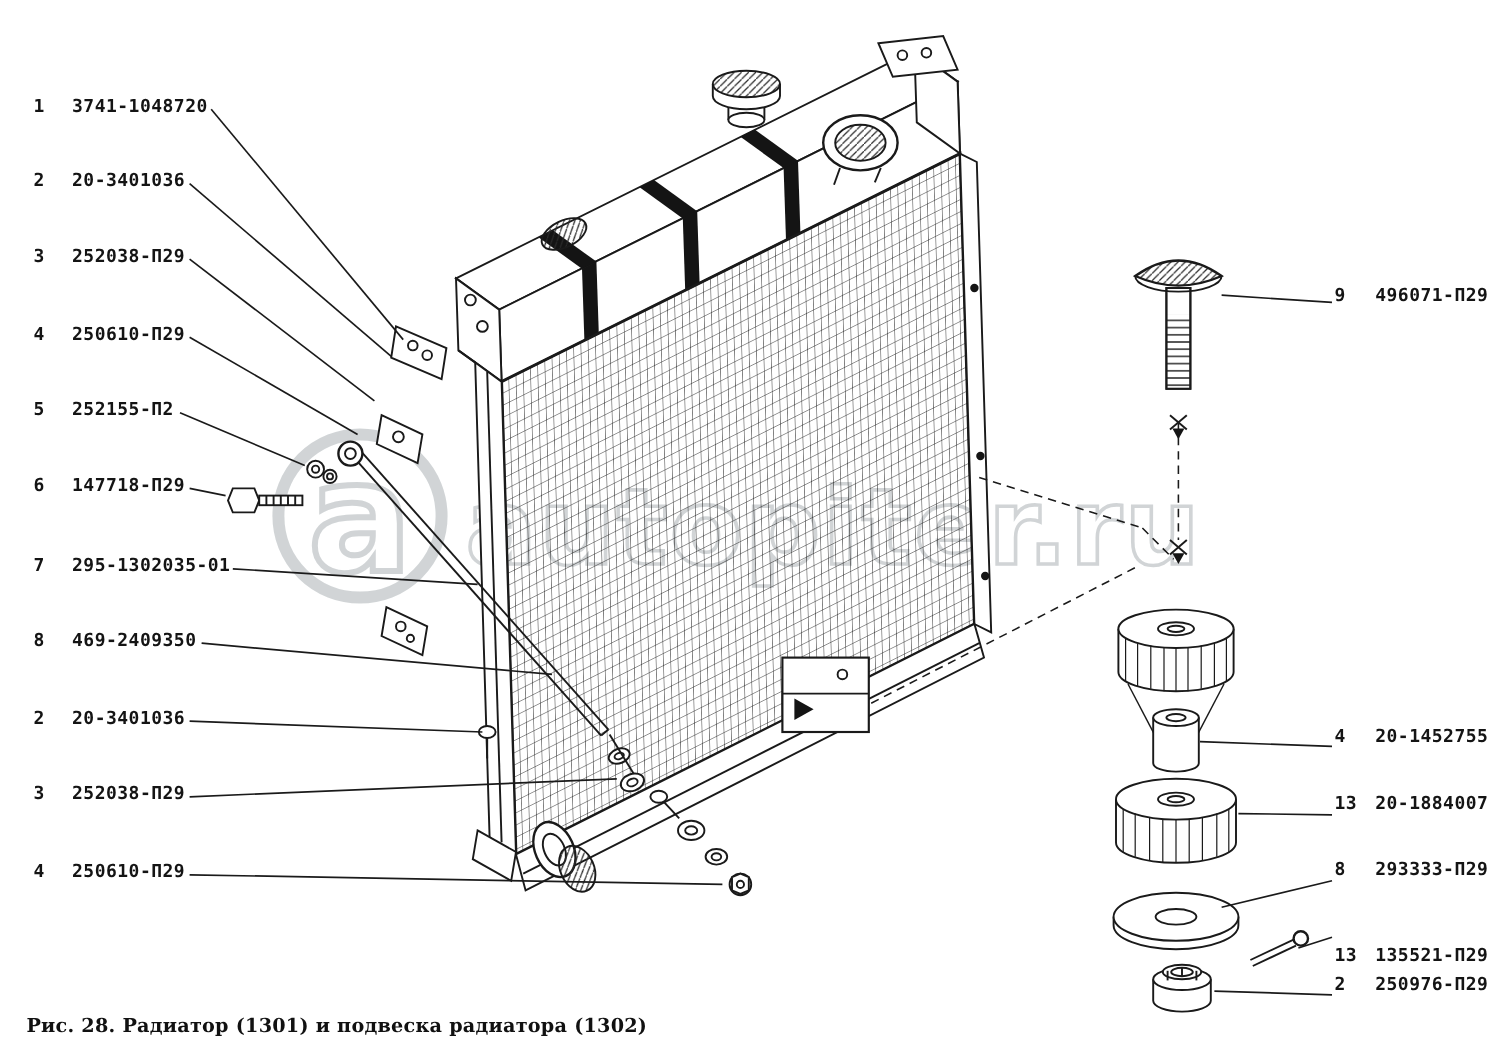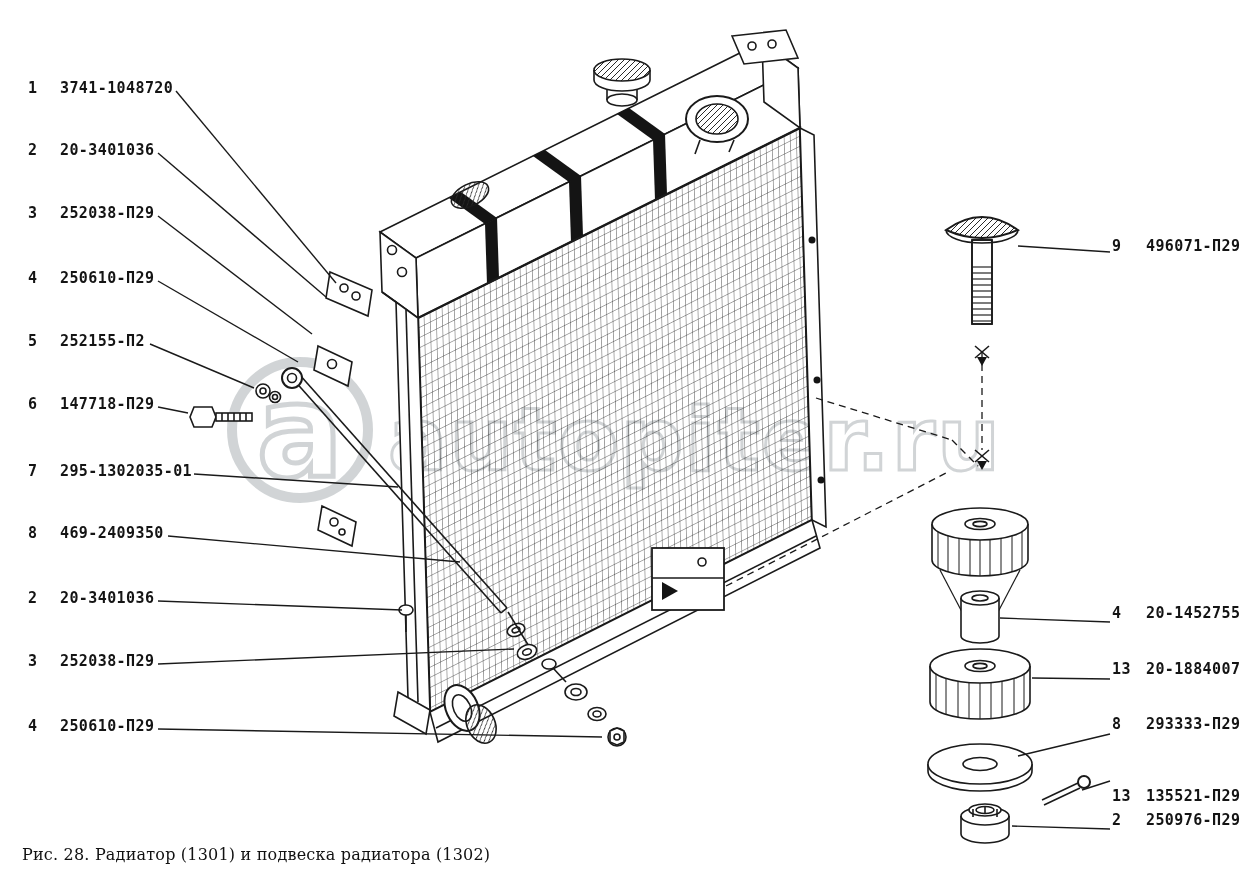--- a/index.html
+++ b/index.html
@@ -6,21 +6,21 @@
   .page{position:relative;width:1259px;height:880px;background:#fff;overflow:hidden;
         font-family:"DejaVu Sans Mono",monospace;}
   .drawing{position:absolute;left:0;top:0;}
   .label-row{position:absolute;display:flex;font-weight:700;font-size:15px;color:#141414;
              letter-spacing:.4px;white-space:nowrap;line-height:1;}
   .label-row .num{width:32px;}
   .label-row.left{left:28px;}
   .label-row.right{left:1112px;}
   .label-row.right .num{width:34px;}
   .caption{position:absolute;left:22px;top:845px;font-family:"DejaVu Serif",serif;
-           font-size:16px;color:#111;letter-spacing:.2px;}
+           font-size:16px;color:#111;letter-spacing:.2px;font-weight:bold;}
 </style>
 </head>
 <body>
 
 <div class="page">
 
 <svg class="drawing" width="1259" height="880" viewBox="0 0 1259 880">
   <defs>
     <pattern id="coreGrid" width="6" height="10" patternUnits="userSpaceOnUse" patternTransform="matrix(1,-0.503,0.03,1,0,0)">
       <path d="M0,0 V10 M0,0 H6" stroke="#1b1b1b" stroke-width="0.75" fill="none"></path>

